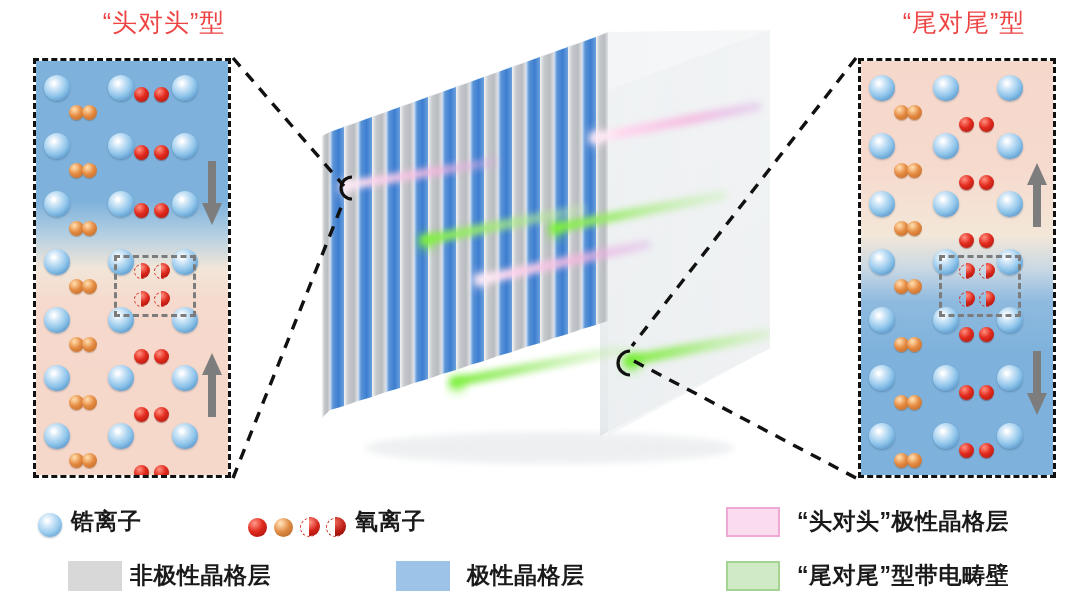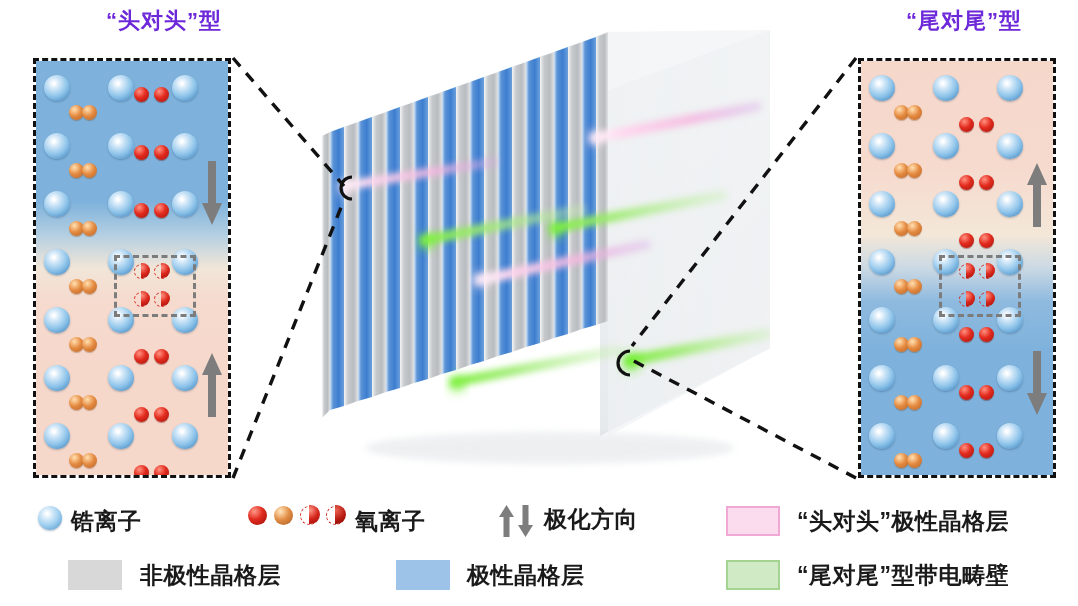--- a/index.html
+++ b/index.html
@@ -7,23 +7,23 @@
     width: 1078px; height: 606px;
     background: #ffffff;
     font-family: "Liberation Sans", "DejaVu Sans", sans-serif;
     overflow: hidden;
   }
   #stage { position: relative; width: 1078px; height: 606px; background:#fff; }
 
   
   .panel-title {
     position: absolute;
-    font-size: 22px;
-    font-weight: bold;
-    color: #6d28d9;
+    font-size: 25px;
+    font-weight: normal;
+    color: #ef4444;
     letter-spacing: 1px;
     white-space: nowrap;
   }
   #title-left  { left: 48px;  top: 6px; width: 232px; text-align: center; }
   #title-right { left: 848px; top: 6px; width: 232px; text-align: center; }
 
   
   .detail-panel {
     position: absolute;
     border: 3px dashed #111;
@@ -84,21 +84,21 @@
 
   
   #crystal { position: absolute; left: 300px; top: 18px; width: 470px; height: 462px; }
   #crystal svg { width: 100%; height: 100%; display: block; }
 
   
   #leaders { position: absolute; left: 0; top: 0; width: 1078px; height: 606px; pointer-events: none; }
 
   
   #legend { position: absolute; left: 0; top: 492px; width: 1078px; height: 114px; }
-  .leg-item { position: absolute; display: flex; align-items: flex-start; white-space: nowrap; }
+  .leg-item { position: absolute; display: flex; align-items: flex-end; white-space: nowrap; }
   .leg-label {
     font-size: 23px; font-weight: bold; color: #1a1a1a; letter-spacing: .5px;
   }
   .leg-swatch { width: 54px; height: 30px; border: 2px solid #b9b9b9; }
   .leg-zr {
     width: 24px; height: 24px; border-radius: 50%;
     background: radial-gradient(circle at 38% 32%, #ffffff 4%, #d5eaf9 24%, #9ccdef 55%, #6ba6d4 82%, #7799b6 100%);
     box-shadow: 0 1px 2px rgba(40,70,100,.35);
   }
   .leg-ox-row { display: flex; align-items: center; gap: 7px; }
@@ -467,40 +467,29 @@
     <div class="leg-item" style="left:248px; top:14px;">
       <span class="leg-ox-row">
         <span class="leg-ox red"></span>
         <span class="leg-ox orange"></span>
         <span class="leg-ox halfA"></span>
         <span class="leg-ox halfB"></span>
       </span>
       <span class="leg-label" style="margin-left:10px;">氧离子</span>
     </div>
 
-    <div class="leg-item" style="left:498px; top:12px;">
-      <span class="leg-arrows">
-        <svg width="17" height="34" viewBox="0 0 17 34">
-            <polygon points="8.5,1 16,13 11.5,13 11.5,33 5.5,33 5.5,13 1,13" fill="#7d7d7d"></polygon>
-          </svg>
-        <svg width="17" height="34" viewBox="0 0 17 34">
-            <polygon points="5.5,1 11.5,1 11.5,21 16,21 8.5,33 1,21 5.5,21" fill="#7d7d7d"></polygon>
-          </svg>
-      </span>
-      <span class="leg-label" style="margin-left:10px;">极化方向</span>
-    </div>
 
     <div class="leg-item" style="left:726px; top:14px;">
       <span class="leg-swatch" style="background:#fbdcef; border-color:#f0a9d4;"></span>
       <span class="leg-label" style="margin-left:17px;">“头对头”极性晶格层</span>
     </div>
 
     <div class="leg-item" style="left:68px; top:68px;">
       <span class="leg-swatch" style="background:#d8d8d8; border-color:#d8d8d8;"></span>
-      <span class="leg-label" style="margin-left:18px;">非极性晶格层</span>
+      <span class="leg-label" style="margin-left:8px;">非极性晶格层</span>
     </div>
 
     <div class="leg-item" style="left:726px; top:68px;">
       <span class="leg-swatch" style="background:#cfeac4; border-color:#a5d392;"></span>
       <span class="leg-label" style="margin-left:17px;">“尾对尾”型带电畴壁</span>
     </div>
 
     <div class="leg-item" style="left:396px; top:68px;">
       <span class="leg-swatch" style="background:#9dc4e8; border-color:#9dc4e8;"></span>
       <span class="leg-label" style="margin-left:17px;">极性晶格层</span>

